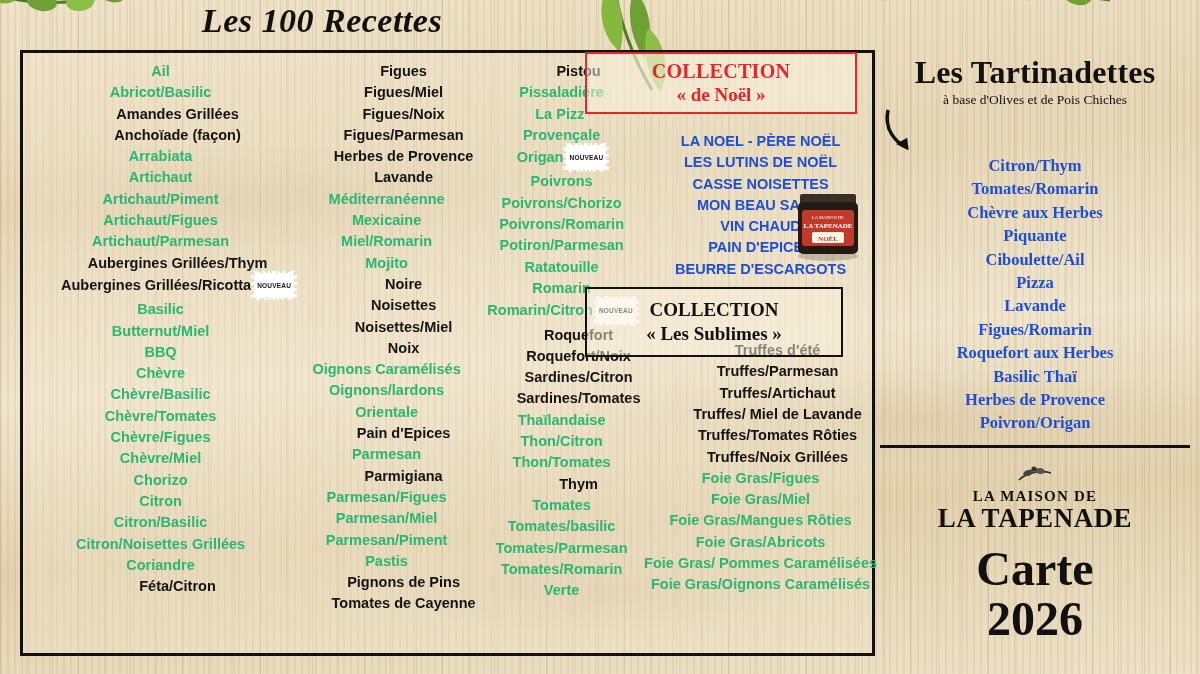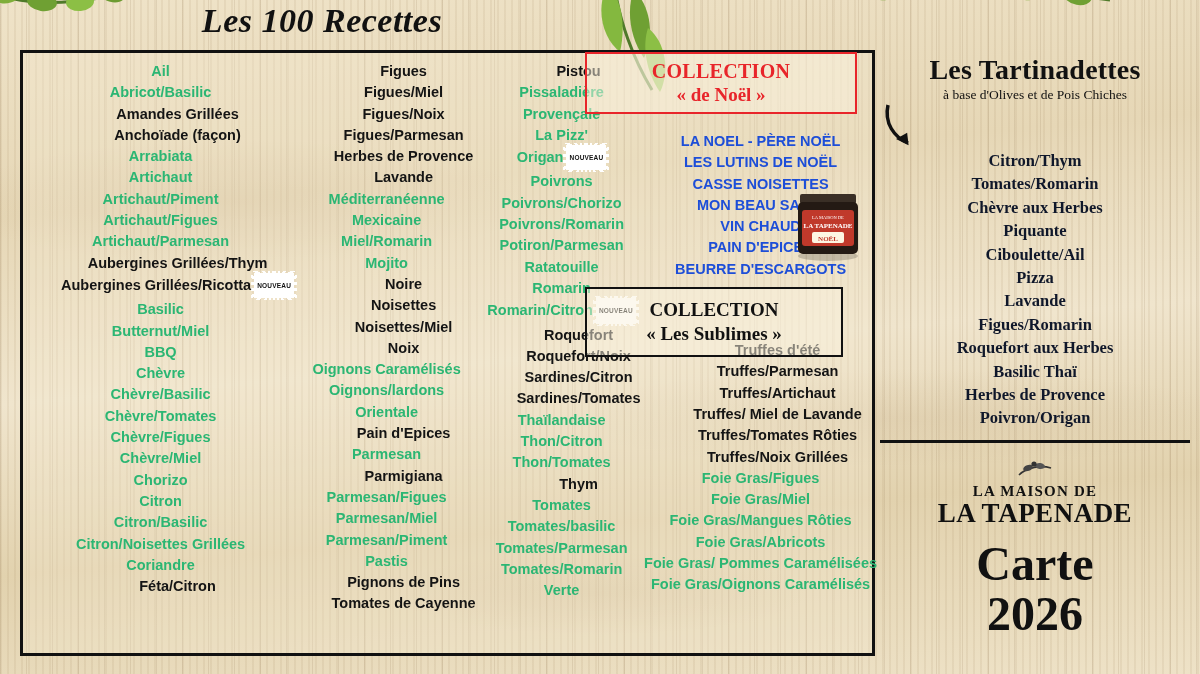--- a/index.html
+++ b/index.html
@@ -150,36 +150,36 @@
   .jar { position:absolute; left:790px; top:186px; z-index:5; }
 
   
   .right-panel {
     position:absolute; left:880px; top:48px; width:310px; height:610px;
     z-index:2;
   }
   .tartinadettes-title {
     text-align:center;
     font-family:"Liberation Serif", serif;
-    font-weight:bold; font-size:28px; color:#111;
+    font-weight:bold; font-size:32px; color:#111;
     letter-spacing:0.2px;
     margin-top:6px;
   }
   .tartinadettes-sub {
     text-align:center;
     font-family:"Liberation Serif", serif;
     font-size:13.5px; color:#111;
     margin-top:1px;
   }
   .arrow-wrap { position:relative; height:44px; }
   .tart-list { margin-top:2px; }
   .tart-item {
     text-align:center;
     font-family:"Liberation Serif", serif;
-    font-weight:bold; font-size:16.5px; color:#0f172a;
+    font-weight:bold; font-size:16.5px; color:#1d4ed8;
     line-height:23.4px;
     white-space:nowrap;
   }
   .divider {
     width:100%; height:3px; background:#111; margin-top:10px;
   }
   .logo-block { text-align:center; margin-top:18px; }
   .logo-l1 {
     font-family:"Liberation Serif", serif;
     font-weight:bold; font-size:15px; color:#111; letter-spacing:1.2px;
@@ -282,22 +282,22 @@
         <div class="item green"><span>Parmesan/Figues</span></div>
         <div class="item green"><span>Parmesan/Miel</span></div>
         <div class="item green"><span>Parmesan/Piment</span></div>
         <div class="item green"><span>Pastis</span></div>
         <div class="item dark"><span>Pignons de Pins</span></div>
         <div class="item dark"><span>Tomates de Cayenne</span></div>
       </div>
     <div class="col col-3" id="col-2">
         <div class="item dark"><span>Pistou</span></div>
         <div class="item green"><span>Pissaladière</span></div>
+        <div class="item green"><span>La Pizz'</span></div>
         <div class="item green"><span>Provençale</span></div>
-        <div class="item green"><span>La Pizz'</span></div>
         <div class="item green"><span>Origan</span><span class="nouveau">NOUVEAU</span></div>
         <div class="item green"><span>Poivrons</span></div>
         <div class="item green"><span>Poivrons/Chorizo</span></div>
         <div class="item green"><span>Poivrons/Romarin</span></div>
         <div class="item green"><span>Potiron/Parmesan</span></div>
         <div class="item green"><span>Ratatouille</span></div>
         <div class="item green"><span>Romarin</span></div>
         <div class="item green"><span>Romarin/Citron</span><span class="nouveau">NOUVEAU</span></div>
         <div class="item dark"><span>Roquefort</span></div>
         <div class="item dark"><span>Roquefort/Noix</span></div>

